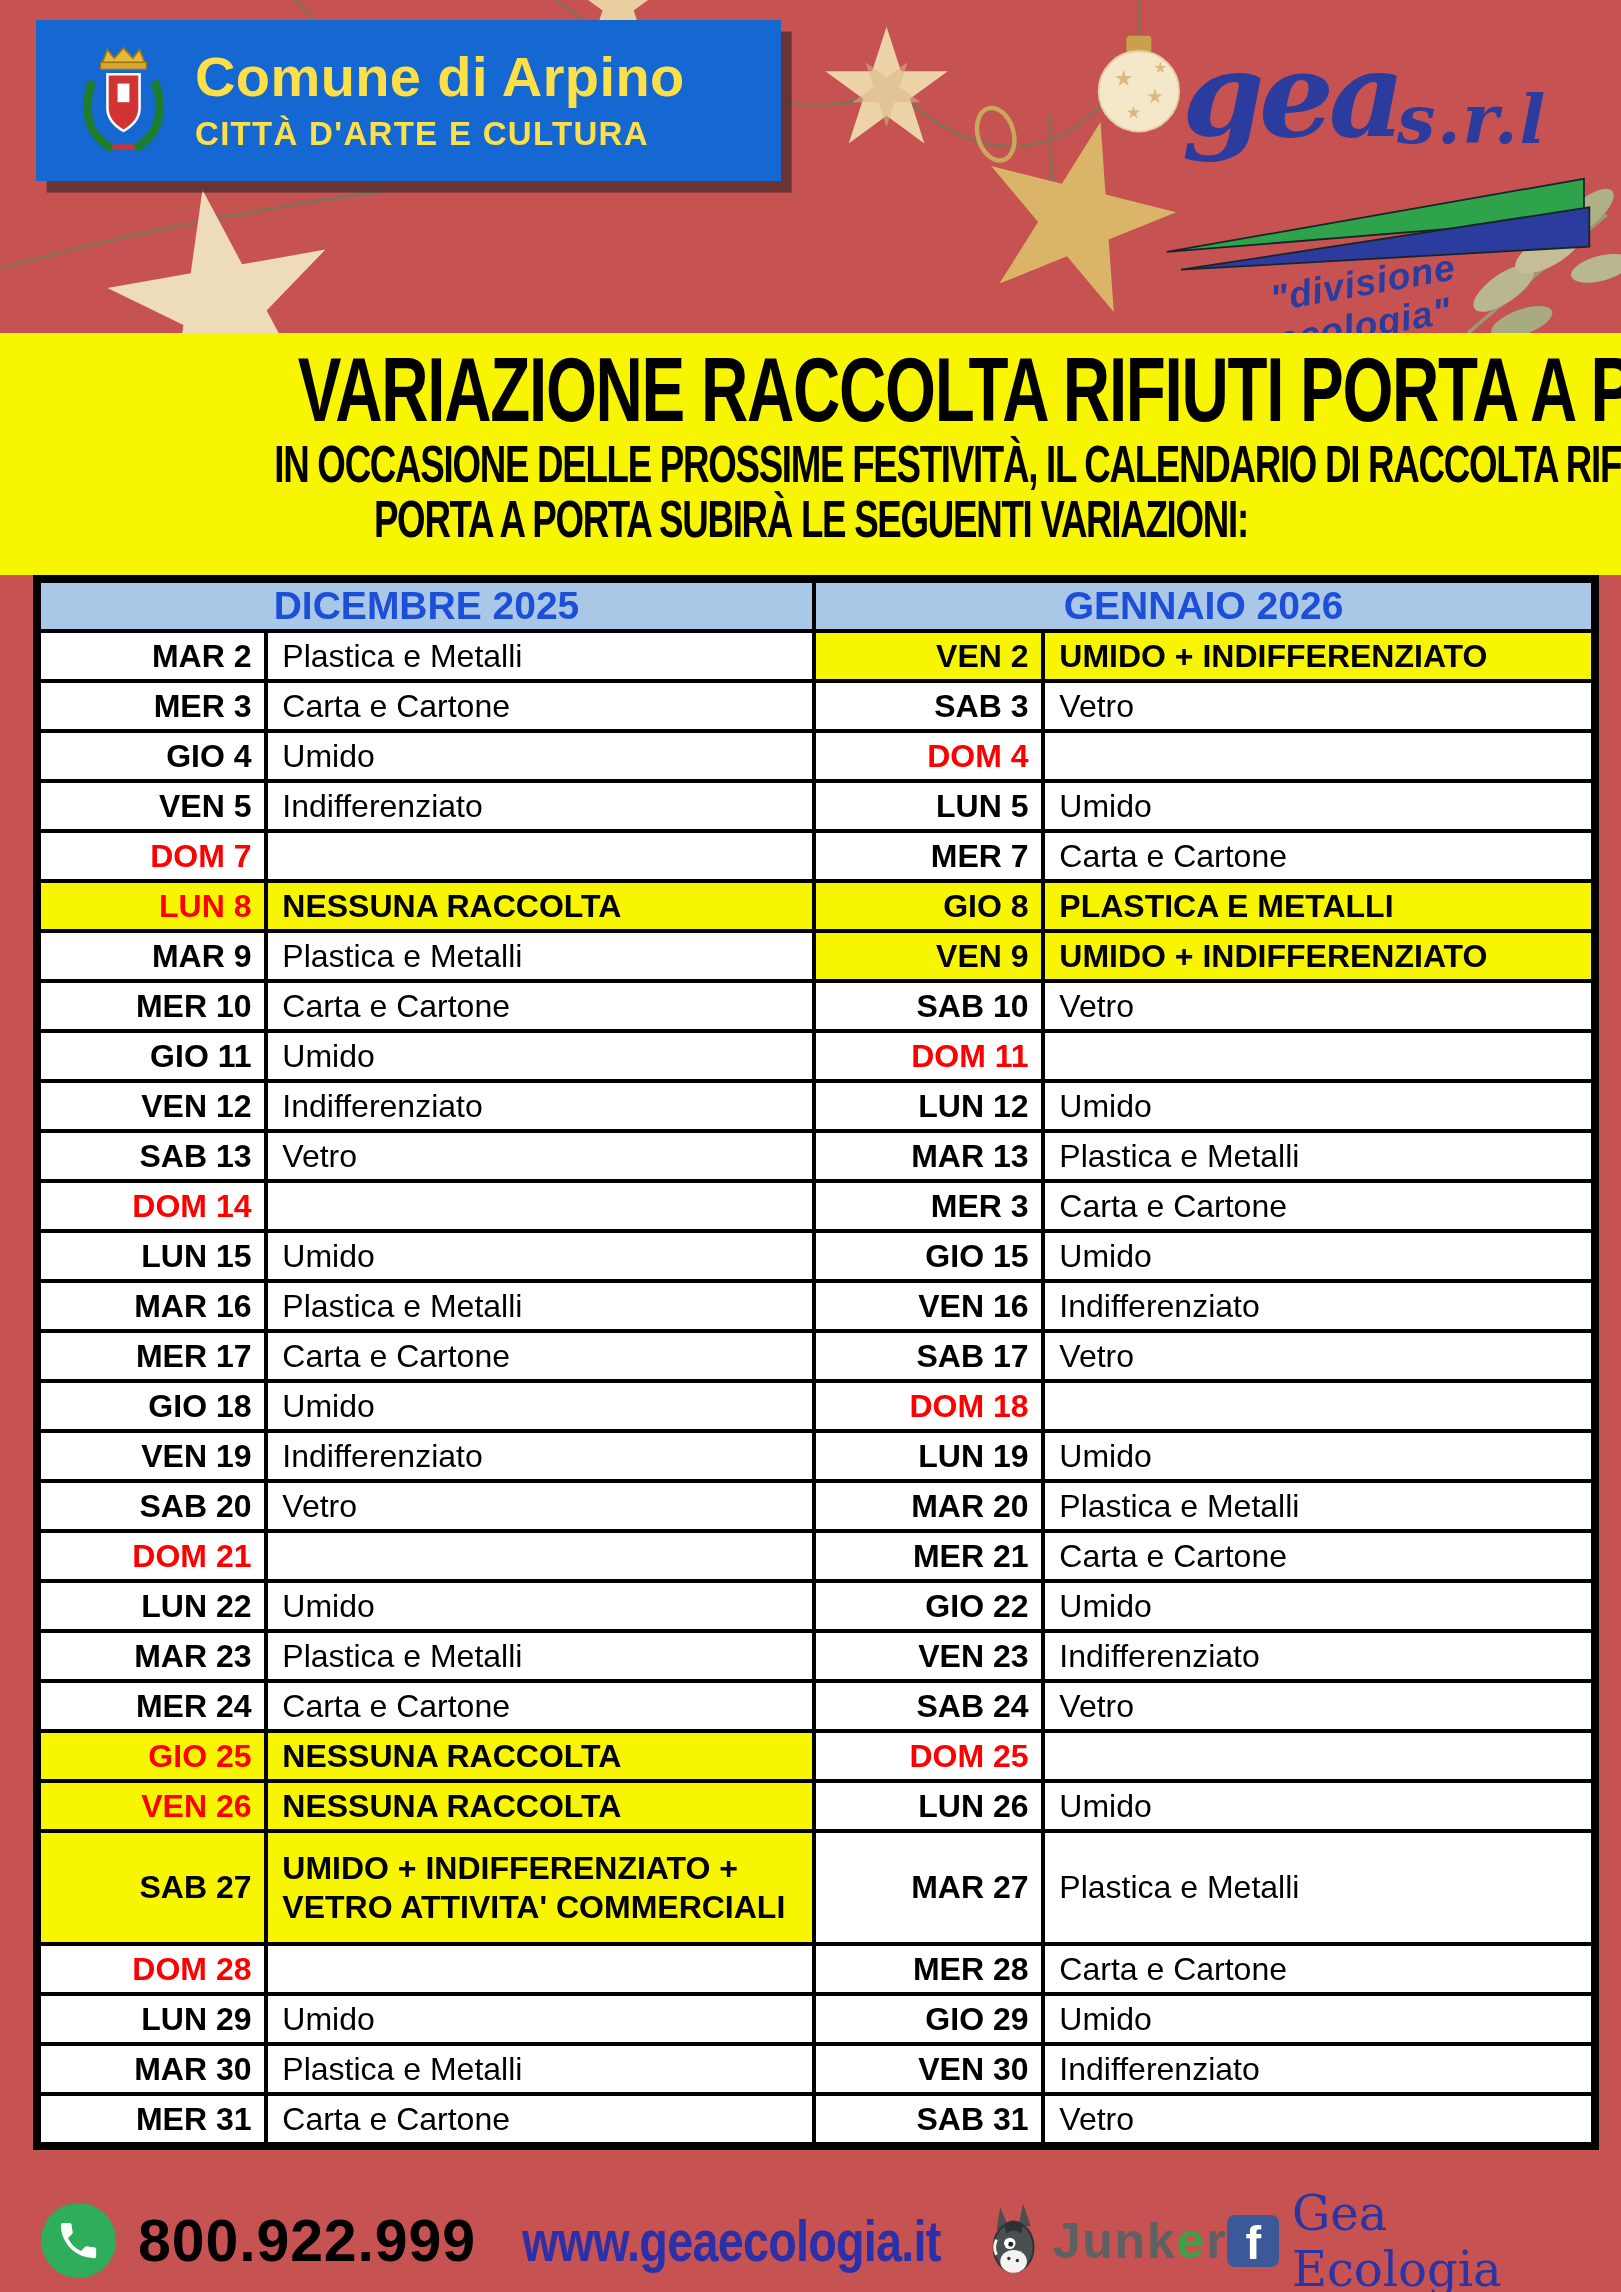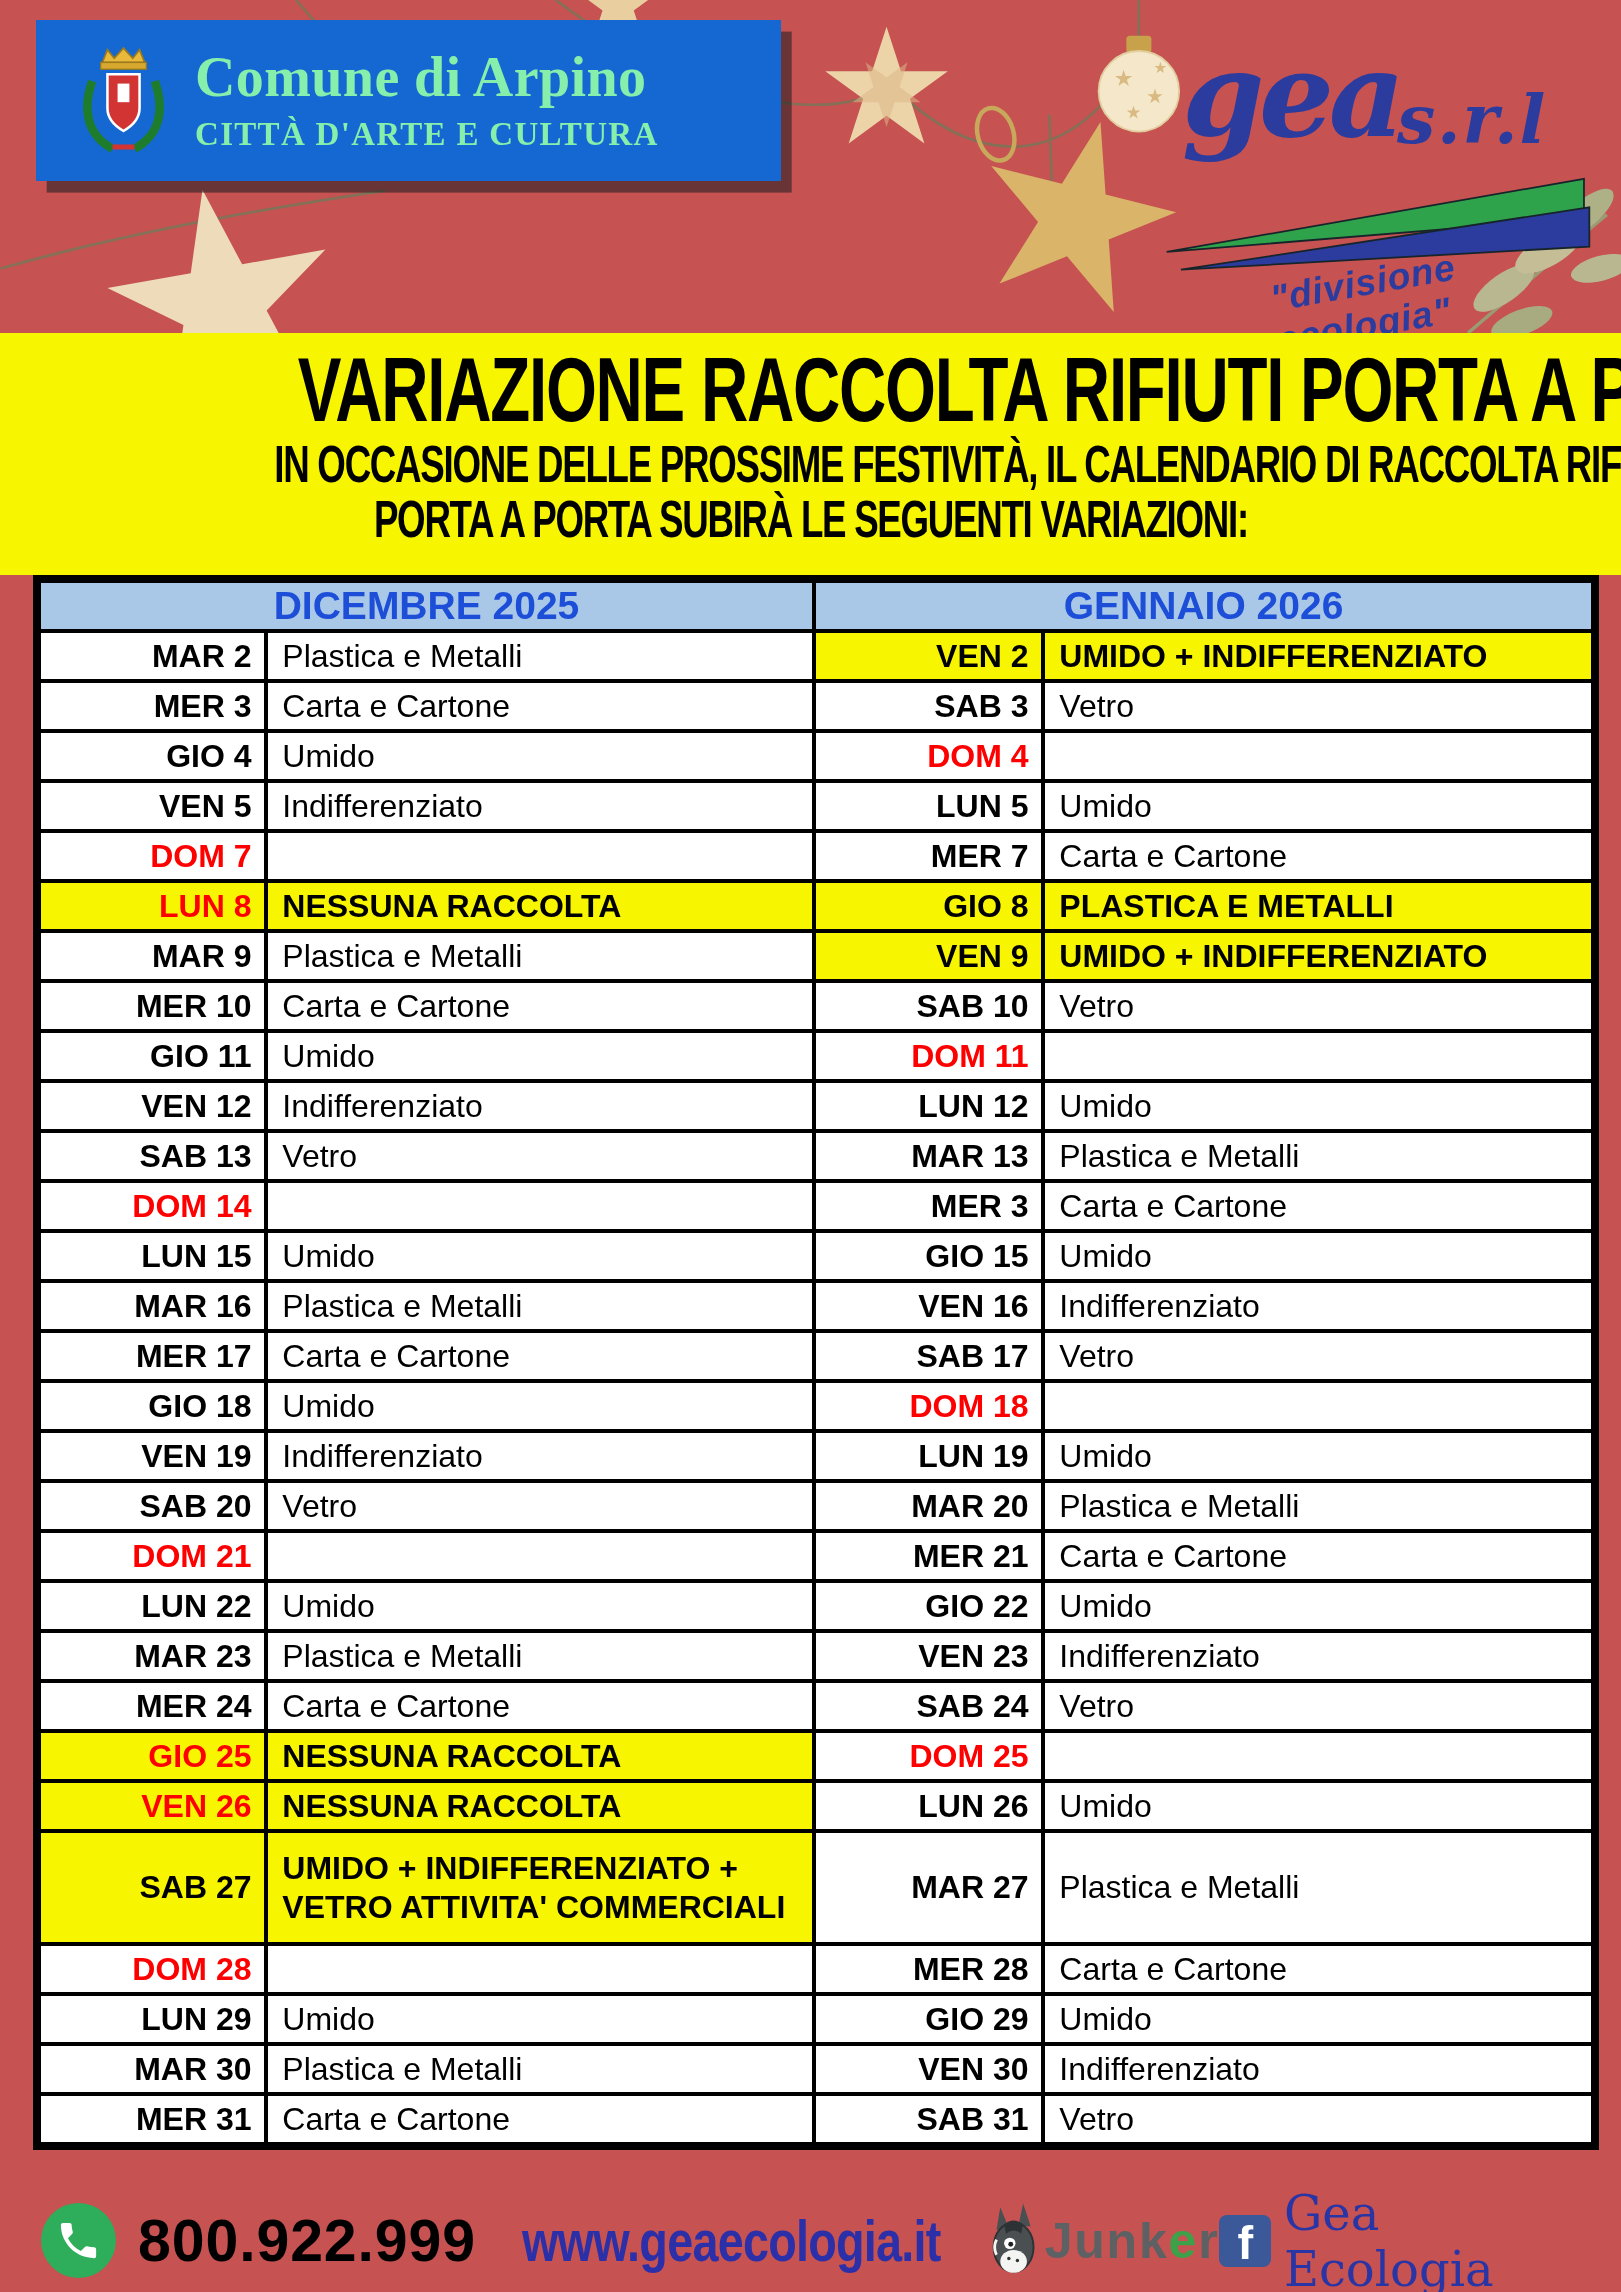--- a/index.html
+++ b/index.html
@@ -6,21 +6,21 @@
   .page{position:relative;width:1621px;height:2293px;background:#C65252;overflow:hidden;
         font-family:"Liberation Sans",sans-serif;}
 
   
   .decor{position:absolute;left:0;top:0;z-index:1;}
 
   
   .muni{position:absolute;left:36px;top:19.7px;width:745px;height:161px;background:#1568D2;
         box-shadow:10.7px 11.6px 0 rgba(30,28,30,.55);display:flex;align-items:center;z-index:3;}
   .muni .crest{margin-left:41px;flex:0 0 auto;}
-  .muni .mtxt{margin-left:25px;color:#86efac;font-family:Liberation Serif, serif;}
+  .muni .mtxt{margin-left:25px;color:#fde047;}
   .muni .m1{font-size:56px;font-weight:700;letter-spacing:0.4px;line-height:59px;}
   .muni .m2{font-size:33px;font-weight:700;letter-spacing:1.3px;margin-top:9px;}
 
   
   .gea{position:absolute;left:1157px;top:18px;width:452px;height:313px;z-index:2;color:#2B3C9E;}
   .gea .word{position:absolute;left:25px;top:7.2px;font-family:"DejaVu Serif",serif;font-style:italic;
              font-weight:700;font-size:118px;letter-spacing:-5.4px;}
   .gea .srl{position:absolute;left:240px;top:61px;font-family:"DejaVu Serif",serif;font-style:italic;
             font-weight:700;font-size:68px;letter-spacing:1.8px;}
   .gea .tris{position:absolute;left:7.2px;top:159px;}
@@ -52,21 +52,21 @@
   
   .footer{position:absolute;left:0;top:2194px;width:1621px;height:93px;z-index:5;
           display:flex;align-items:center;justify-content:space-between;
           padding:0 38px 0 41px;box-sizing:border-box;}
   .fitem{display:flex;align-items:center;}
   .phone-badge{width:75px;height:75px;border-radius:50%;background:#2EAD5B;display:flex;
                align-items:center;justify-content:center;flex:0 0 auto;}
   .phone-num{font-size:59px;font-weight:700;color:#000000;margin-left:22px;letter-spacing:0.9px;}
   .website{font-size:57px;font-weight:700;color:#2B2FA8;transform:scaleX(.82);
            transform-origin:50% 50%;white-space:nowrap;letter-spacing:-0.9px;}
-  .junker-text{font-size:50px;font-weight:700;color:#5d6163;letter-spacing:1.8px;margin-left:1px;}
+  .junker-text{font-size:50px;font-weight:700;color:#5d6163;letter-spacing:1.8px;margin-left:9px;}
   .junker-text .je{color:#3da14a;}
   .fb-badge{width:52px;height:52px;border-radius:8px;background:#3b5998;color:#fff;display:flex;
             align-items:flex-end;justify-content:center;font-size:47px;font-weight:700;
             line-height:48px;overflow:hidden;flex:0 0 auto;}
   .fb-name{font-family:"DejaVu Serif",serif;font-size:48px;color:#2A35A5;margin-left:12.5px;}
 </style>
 </head>
 <body>
 
 <div class="page">

